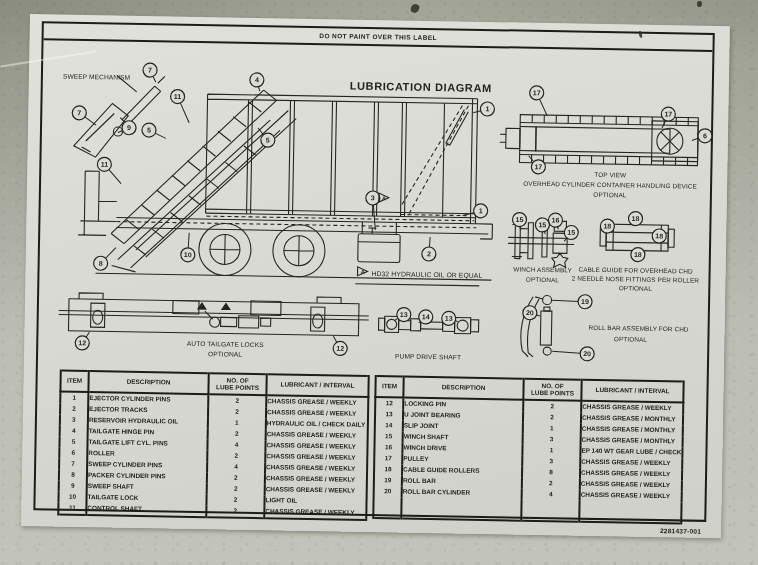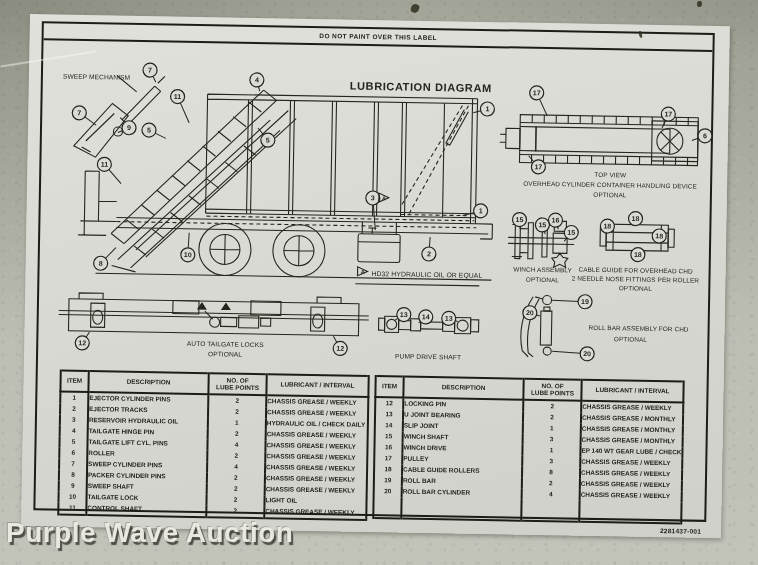--- a/index.html
+++ b/index.html
@@ -544,14 +544,13 @@
       </div>
     </div>
     <div class="partnum">2281437-001</div>
   </div>
 
   <div class="speck" style="left:411px;top:4px;width:8px;height:9px;transform:rotate(20deg);"></div>
   <div class="speck" style="left:697px;top:1px;width:5px;height:6px;"></div>
   <div class="speck" style="left:639px;top:31px;width:3px;height:7px;transform:rotate(-15deg);"></div>
   <div class="scratch" style="left:0px;top:58px;width:96px;height:1.5px;transform:rotate(-9deg);"></div>
 
-  <div class="watermark">Purple Wave Auction</div>
 </div>
 
 </body></html>

